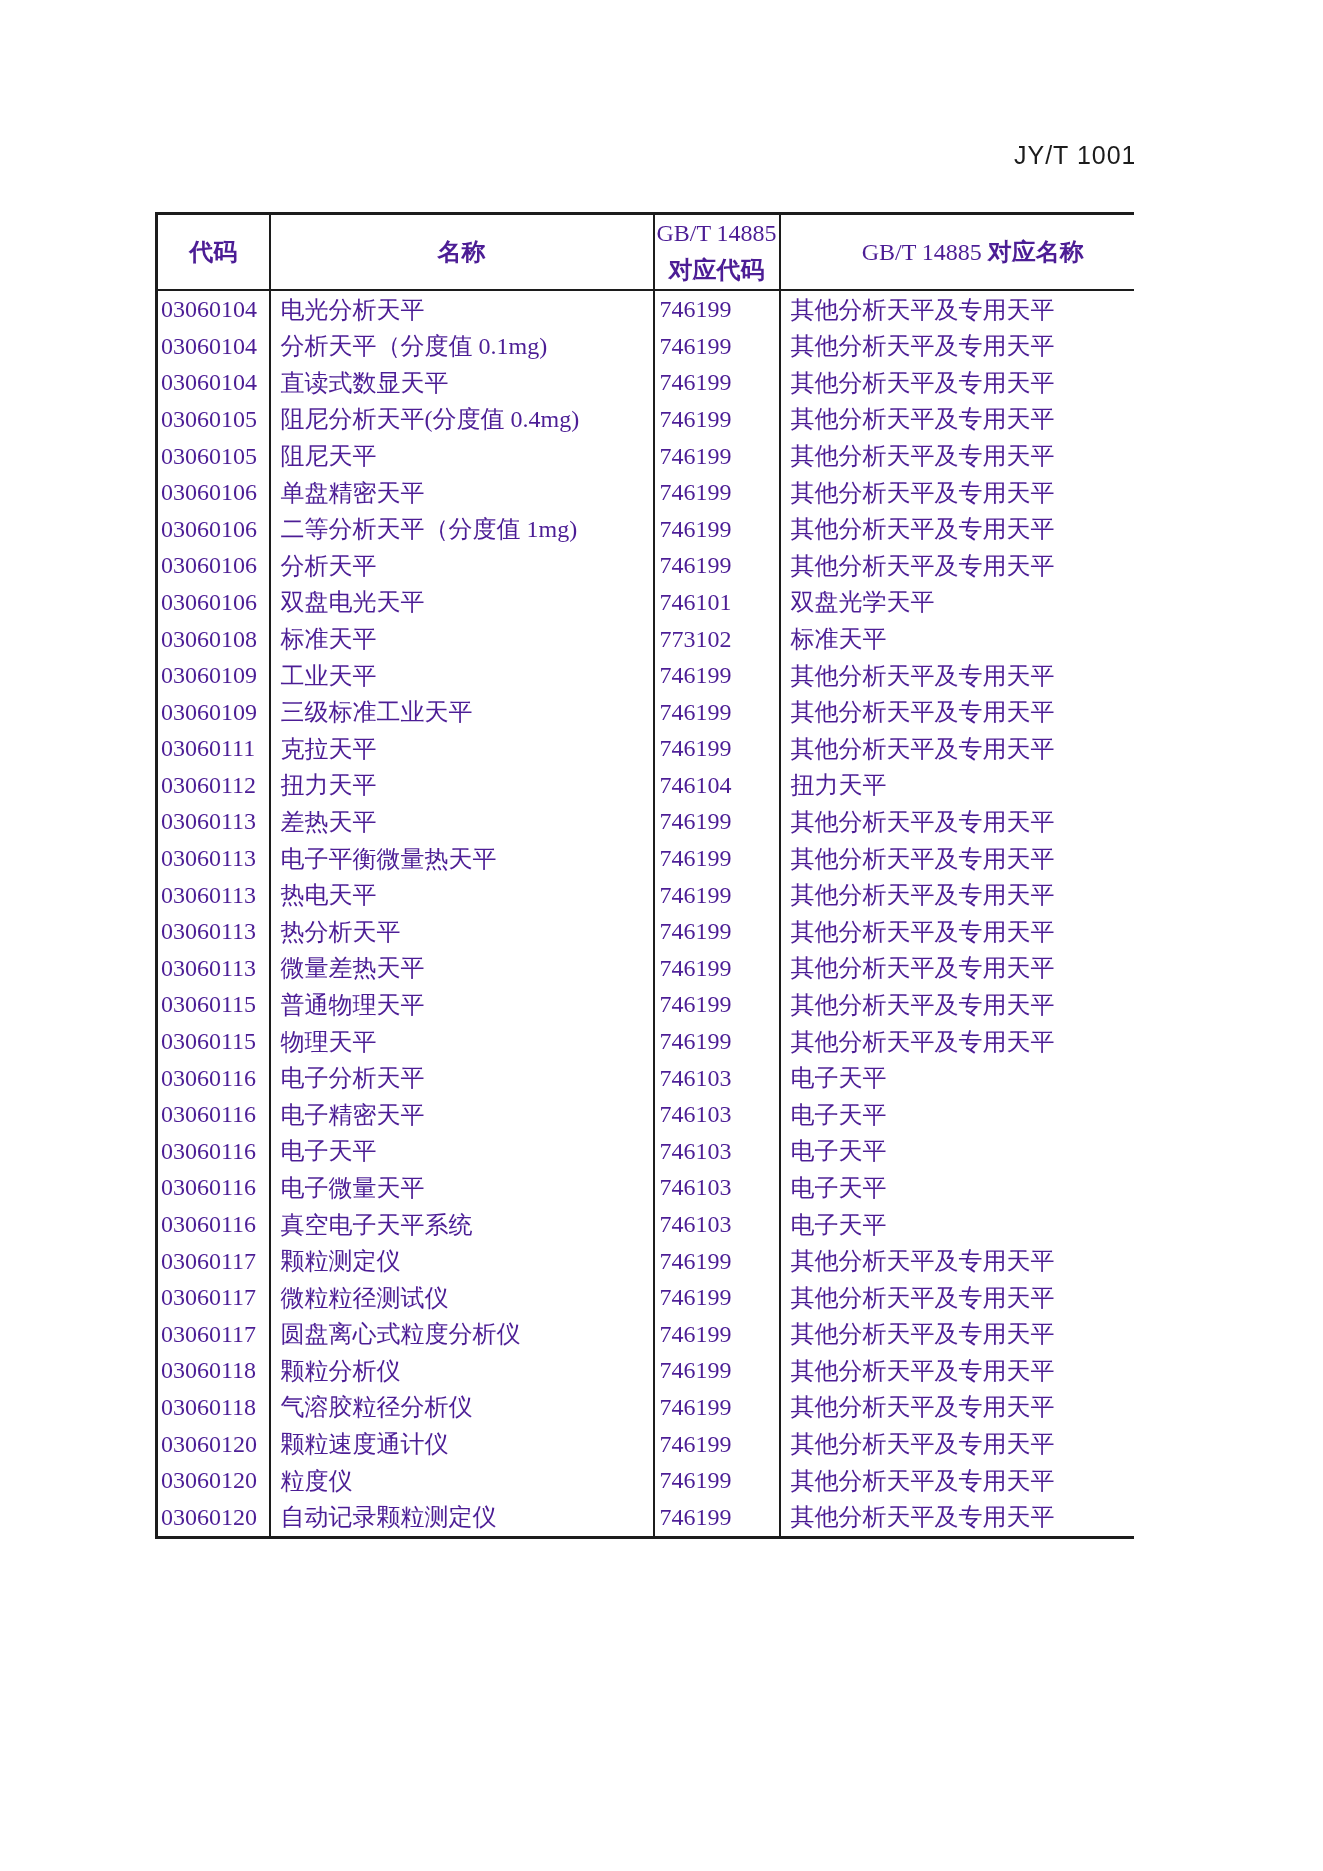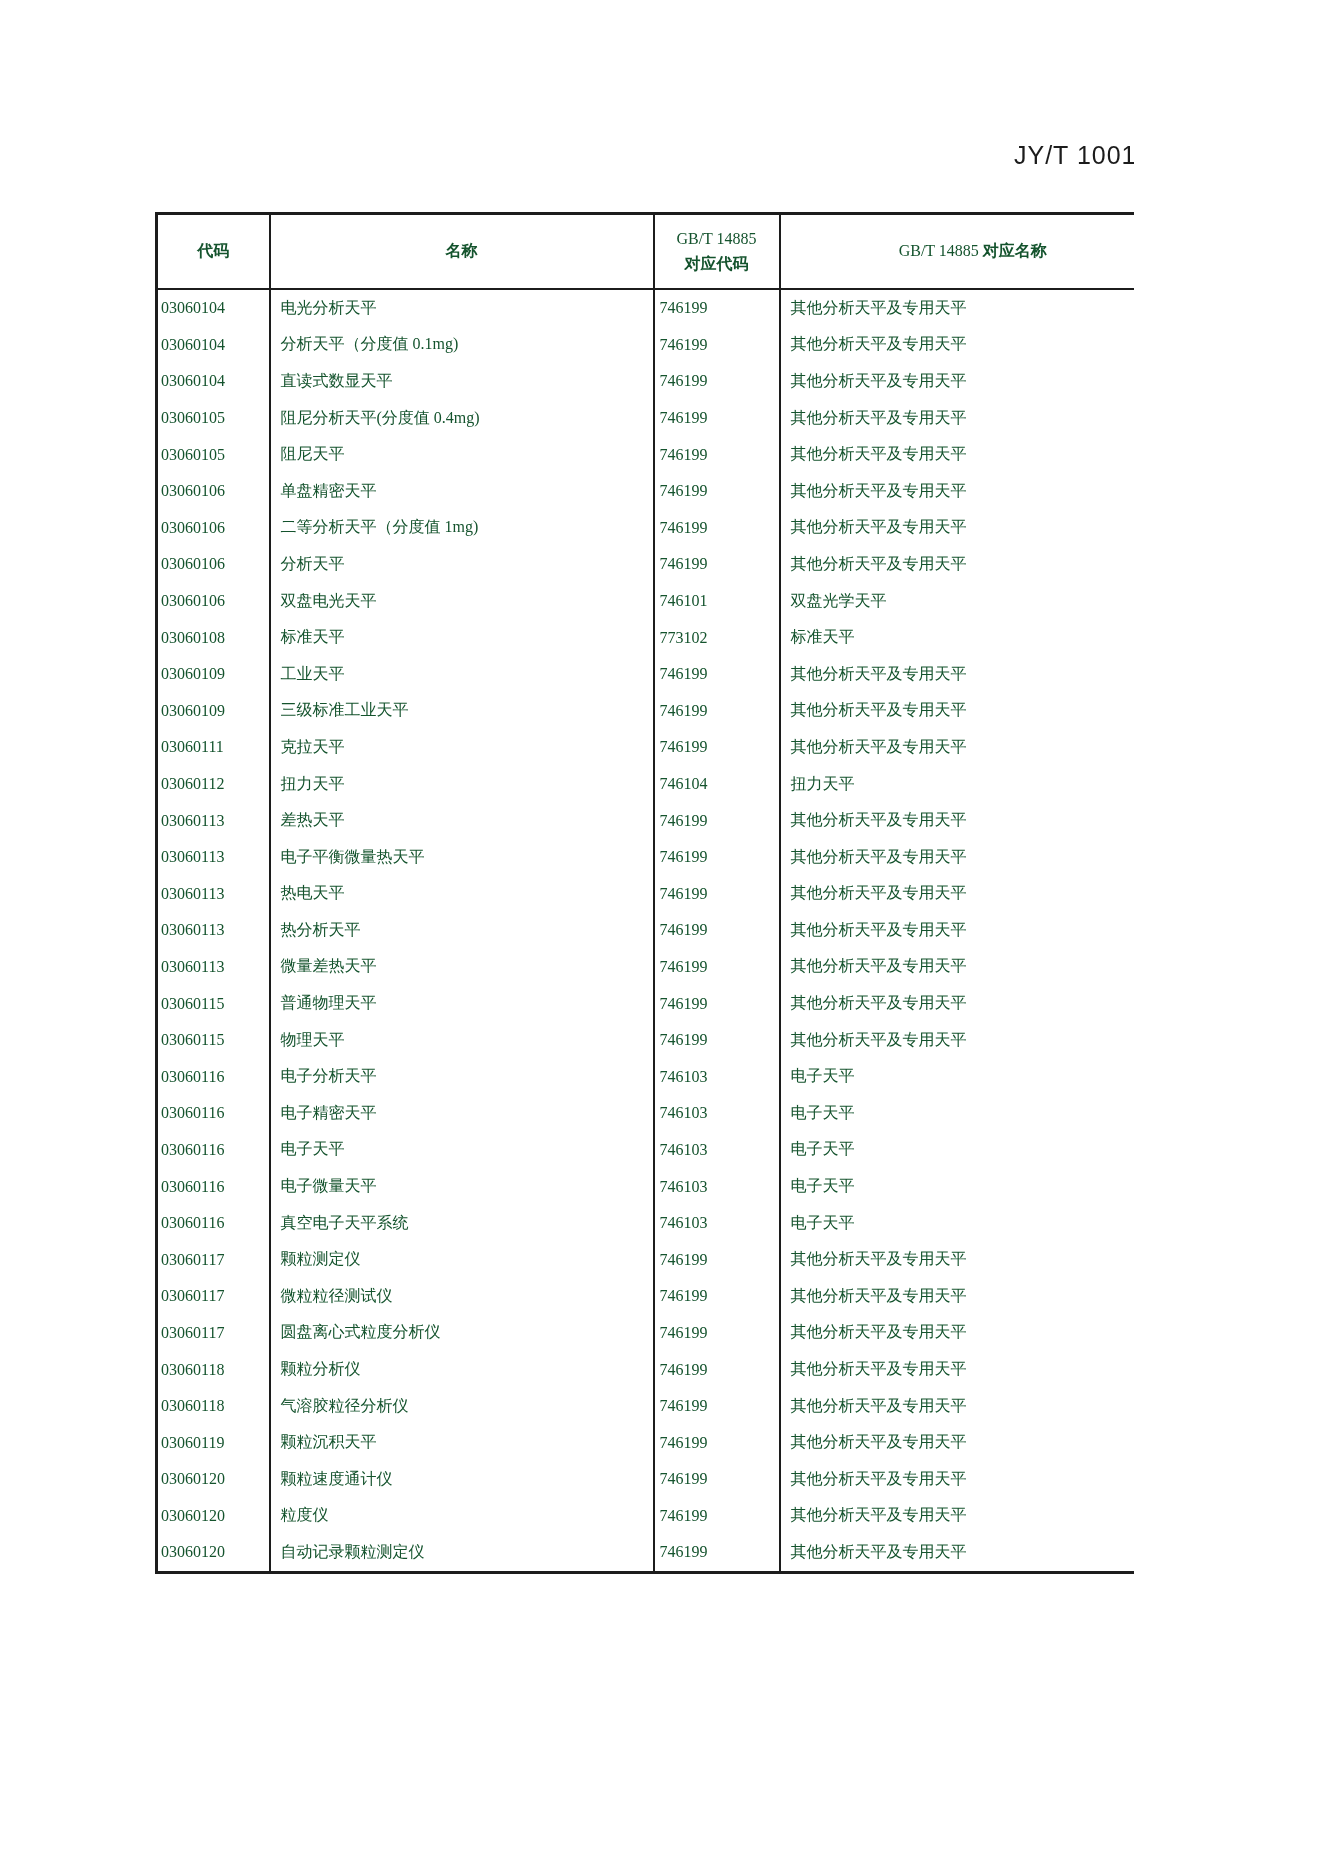--- a/index.html
+++ b/index.html
@@ -26,22 +26,22 @@
     color: #1c1c1c;
     white-space: nowrap;
   }
   table.std-table {
     position: absolute;
     left: 155px;
     top: 212px;
     width: 1010px;
     border-collapse: collapse;
     table-layout: fixed;
-    font-size: 16px;
-    color: #14532d;
+    font-size: 24px;
+    color: #4c1d95;
   }
   table.std-table, table.std-table td, table.std-table th {
     border: 0 solid #1c1c1c;
   }
   table.std-table {
     border: 3px solid #1c1c1c;
   }
   table.std-table col.w0 { width: 113px; }
   table.std-table col.w1 { width: 384px; }
   table.std-table col.w2 { width: 126px; }
@@ -292,26 +292,20 @@
           <td class="c2">746199</td>
           <td class="c3">其他分析天平及专用天平</td>
         </tr>
         <tr>
           <td class="c0">03060118</td>
           <td class="c1">气溶胶粒径分析仪</td>
           <td class="c2">746199</td>
           <td class="c3">其他分析天平及专用天平</td>
         </tr>
         <tr>
-          <td class="c0">03060119</td>
-          <td class="c1">颗粒沉积天平</td>
-          <td class="c2">746199</td>
-          <td class="c3">其他分析天平及专用天平</td>
-        </tr>
-        <tr>
           <td class="c0">03060120</td>
           <td class="c1">颗粒速度通计仪</td>
           <td class="c2">746199</td>
           <td class="c3">其他分析天平及专用天平</td>
         </tr>
         <tr>
           <td class="c0">03060120</td>
           <td class="c1">粒度仪</td>
           <td class="c2">746199</td>
           <td class="c3">其他分析天平及专用天平</td>

